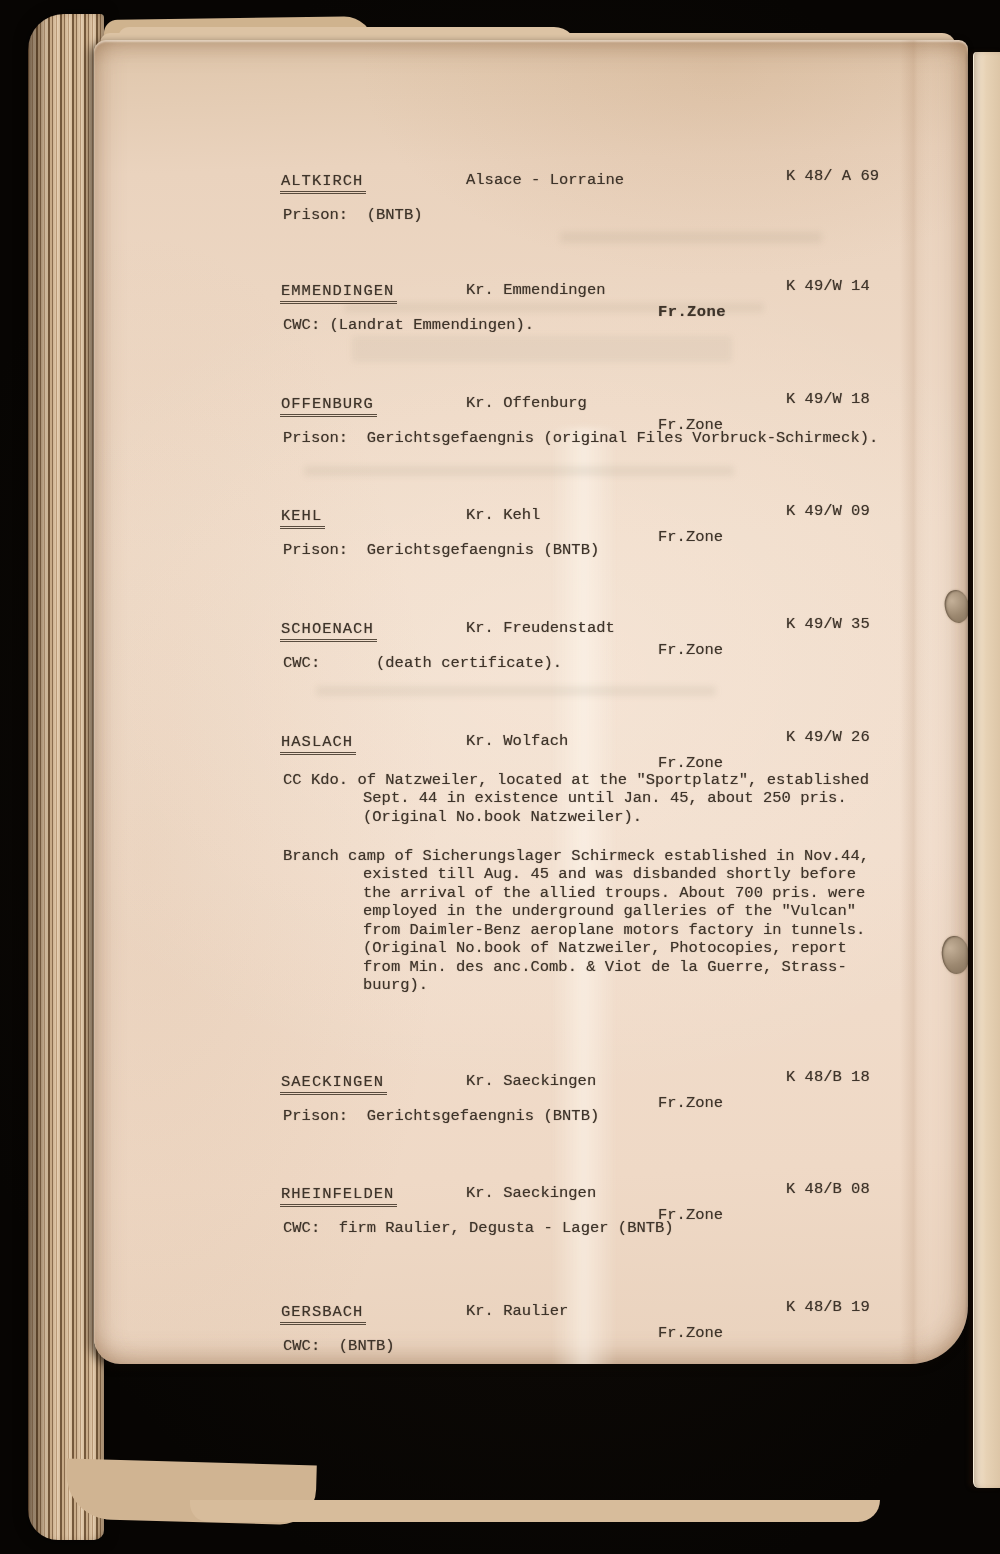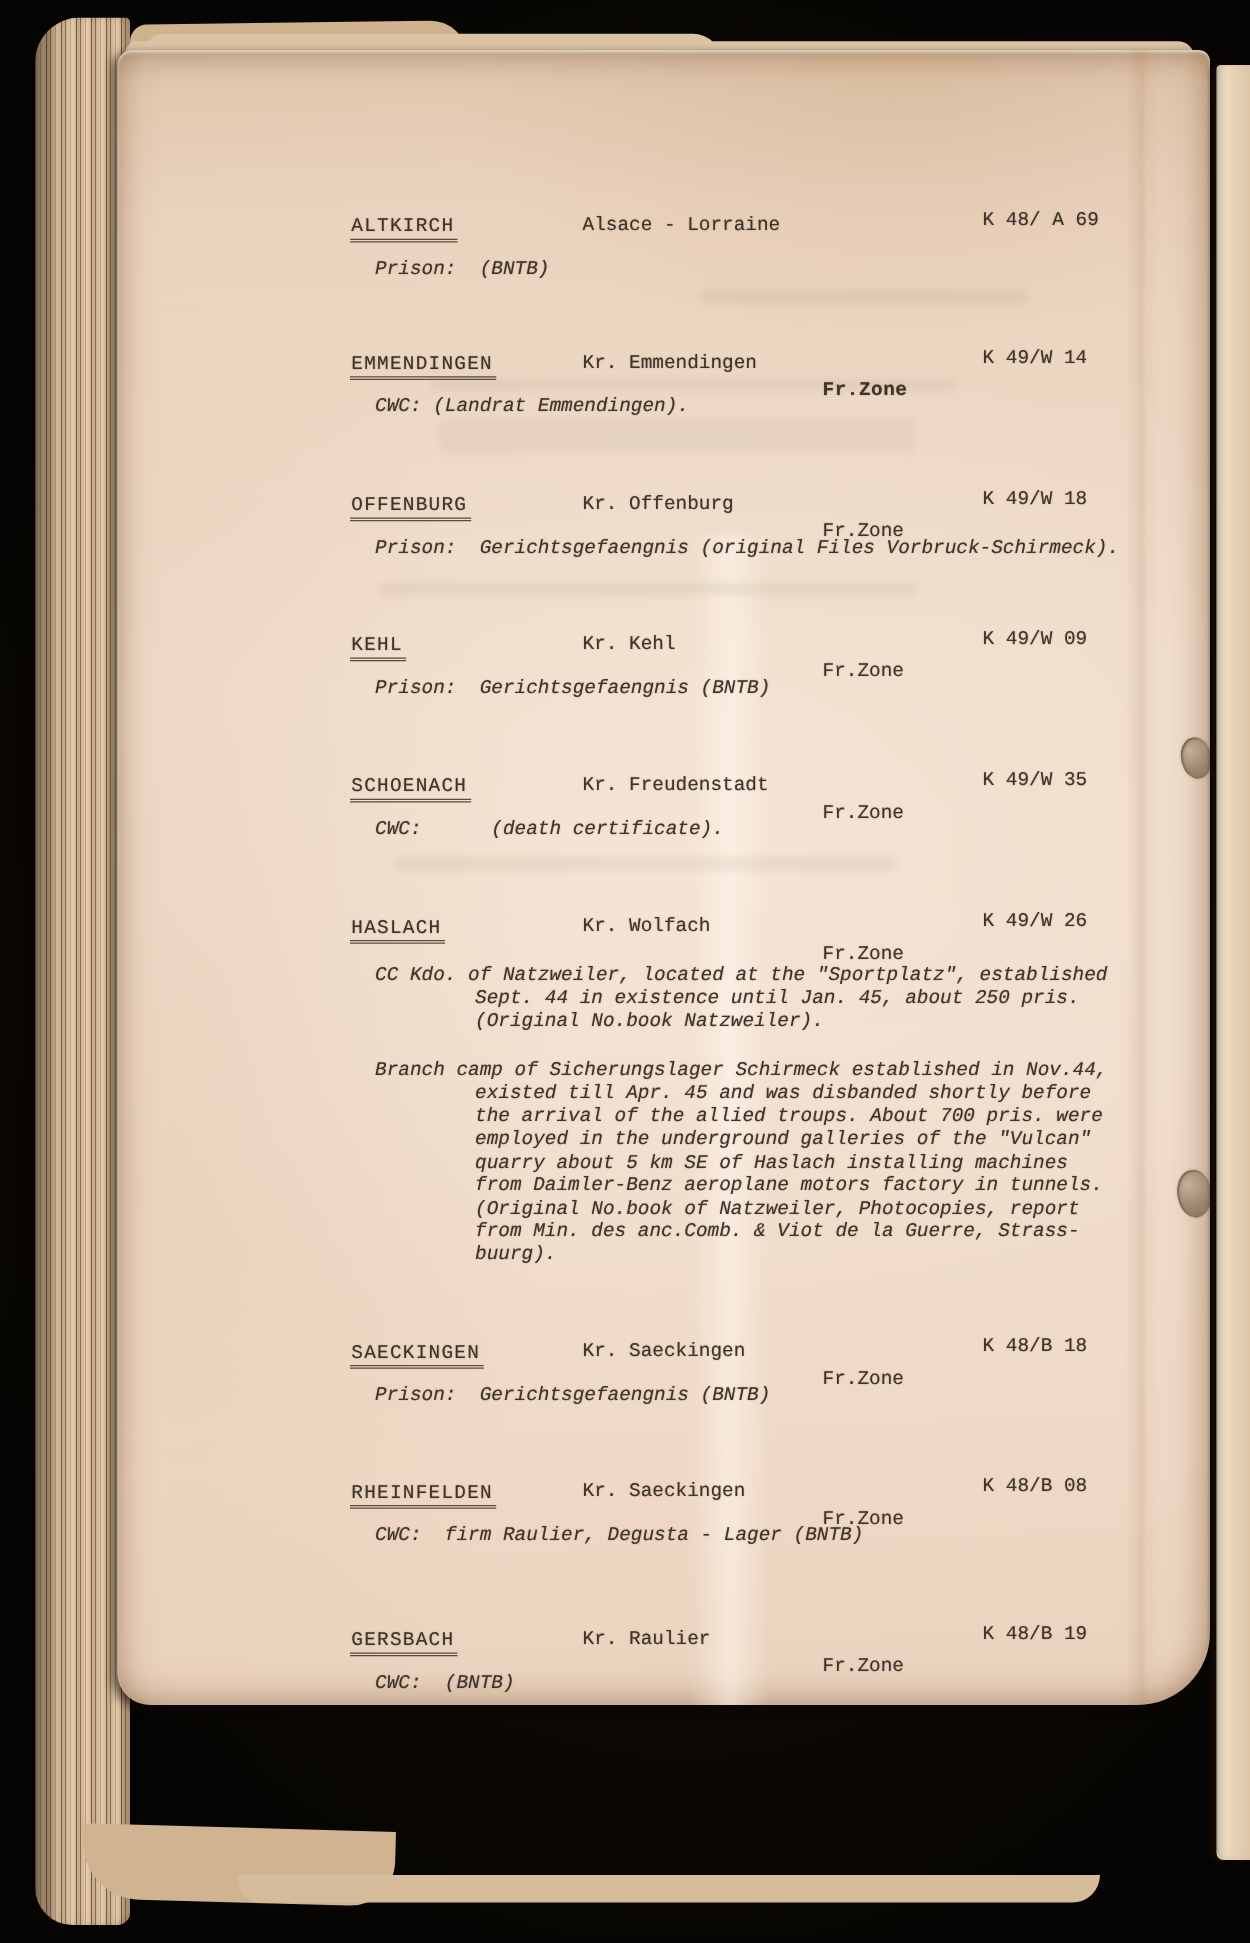--- a/index.html
+++ b/index.html
@@ -87,21 +87,21 @@
   .content, .content *{text-shadow:0 0 1px rgba(62,50,38,.55);}
   .entry{position:absolute;left:0;width:100%;}
   .e0{top:132px;}.e1{top:242px;}.e2{top:355px;}.e3{top:467px;}.e4{top:580px;}
   .e5{top:693px;}.e6{top:1033px;}.e7{top:1145px;}.e8{top:1263px;}
   .hdr span{position:absolute;white-space:pre;}
   .town{left:186px;letter-spacing:1px;border-bottom:3.5px double rgba(62,50,38,.85);padding:0 3px 1px 1px;}
   .district{left:372px;top:-1px;}
   .zone{left:564px;top:-3px;margin-top:24px;}
   .e1 .zone{font-weight:bold;letter-spacing:.4px;}
   .ref{left:692px;top:-5px;}
-  .body{position:absolute;left:206px;top:34px;font-style:italic;}
+  .body{position:absolute;left:189px;top:34px;}
   .e5 .body{top:38px;}
   .para{margin:0 0 20.5px 0;}
   .line{white-space:pre;line-height:18.45px;}
   .cont{padding-left:80px;}
   .page-number{position:absolute;left:438px;top:1343px;white-space:pre;color:#3e342a;font-size:15.5px;}
 </style>
 </head>
 <body>
 
 <div class="scene">
@@ -196,24 +196,23 @@
       <span class="ref">K 49/W 26</span>
     </div>
     <div class="body">
             <div class="para">
               <div class="line">CC Kdo. of Natzweiler, located at the "Sportplatz", established</div>
               <div class="line cont">Sept. 44 in existence until Jan. 45, about 250 pris.</div>
               <div class="line cont">(Original No.book Natzweiler).</div>
             </div>
             <div class="para">
               <div class="line">Branch camp of Sicherungslager Schirmeck established in Nov.44,</div>
-              <div class="line cont">existed till Apr. 45 and was disbanded shortly before</div>
+              <div class="line cont">existed till Aug. 45 and was disbanded shortly before</div>
               <div class="line cont">the arrival of the allied troups. About 700 pris. were</div>
               <div class="line cont">employed in the underground galleries of the "Vulcan"</div>
-              <div class="line cont">quarry about 5 km SE of Haslach installing machines</div>
               <div class="line cont">from Daimler-Benz aeroplane motors factory in tunnels.</div>
               <div class="line cont">(Original No.book of Natzweiler, Photocopies, report</div>
               <div class="line cont">from Min. des anc.Comb. &amp; Viot de la Guerre, Strass-</div>
               <div class="line cont">buurg).</div>
             </div>
           </div>
   </div>
         <div class="entry e6">
     <div class="hdr">
       <span class="town">SAECKINGEN</span>

